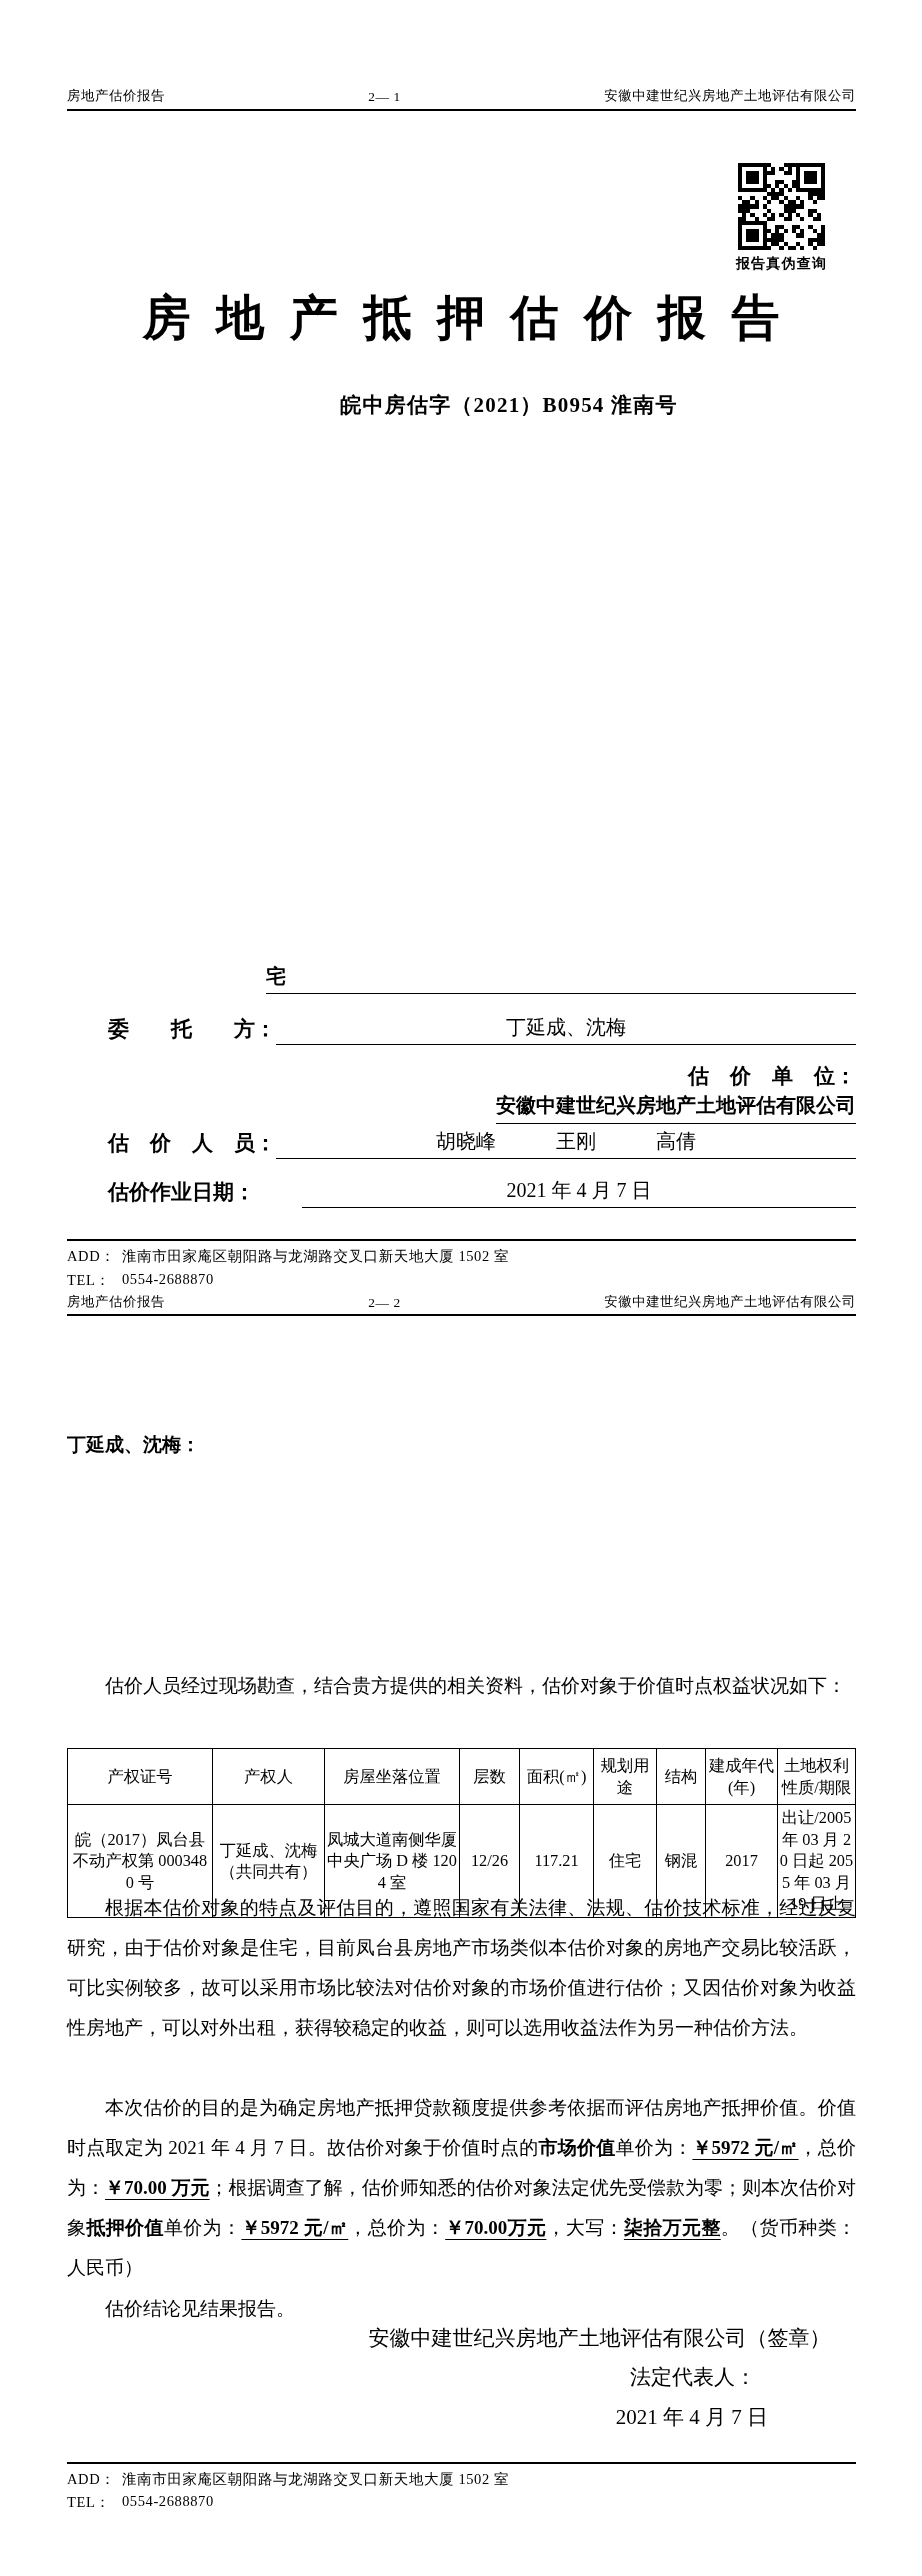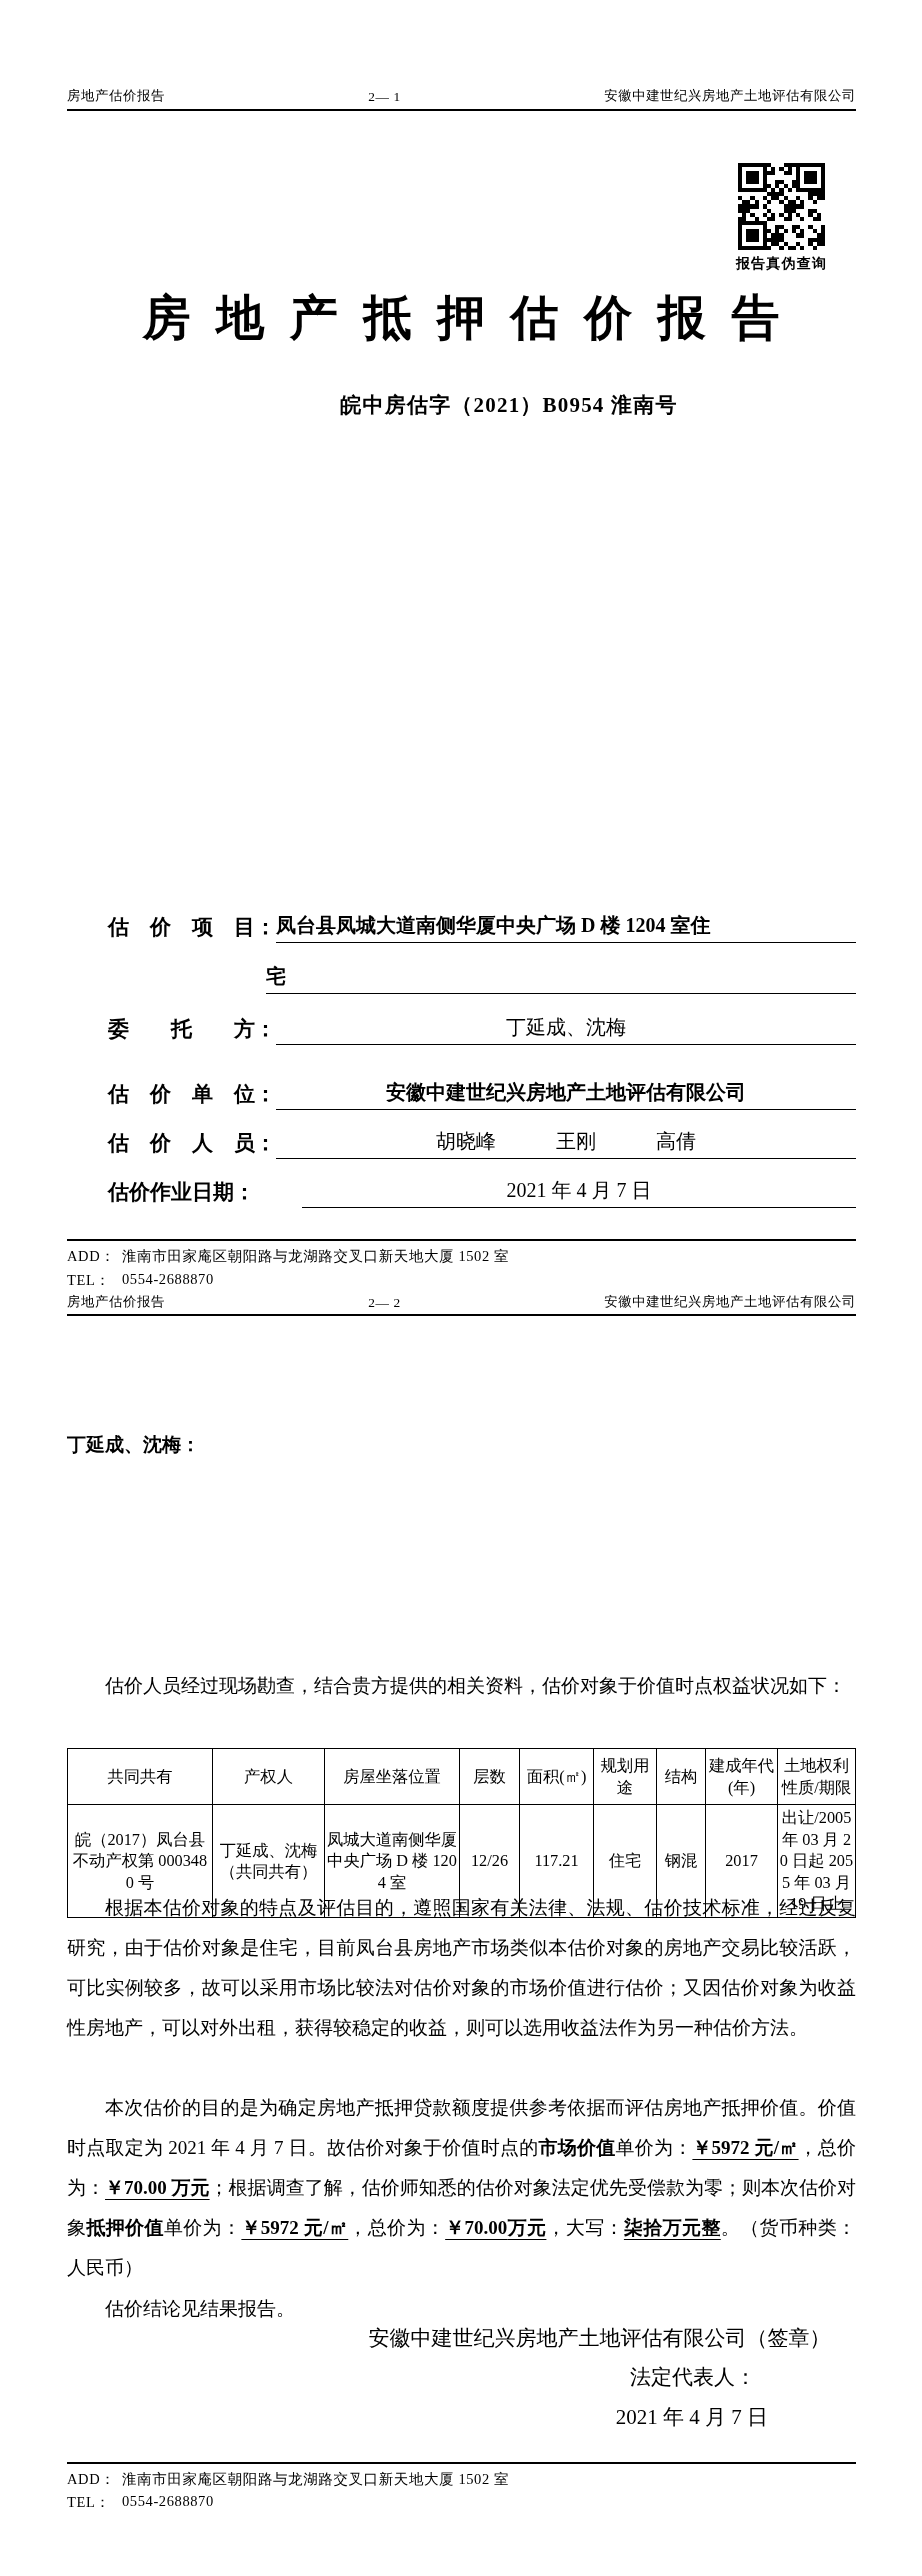--- a/index.html
+++ b/index.html
@@ -284,33 +284,29 @@
         <rect x="13" y="20" width="1" height="1" fill="#000"></rect>
         <rect x="15" y="20" width="1" height="1" fill="#000"></rect>
         <rect x="18" y="20" width="1" height="1" fill="#000"></rect>
       </svg>
     <div class="qrcap">报告真伪查询</div>
   </div>
 
   <div class="abs main-title" style="top:286px;">房地产抵押估价报告</div>
   <div class="abs subtitle" style="top:391px;margin-left:48px;">皖中房估字（2021）B0954 淮南号</div>
 
-  <div class="abs crow" style="top:895px;">
-    <span class="clabel">估　价　项　目：</span>
-    <span class="cval left boldv">凤台县凤城大道南侧华厦中央广场 D 楼 1204 室住</span>
-  </div>
   <div class="abs crow" style="top:946px;">
     <span class="cspacer"></span>
     <span class="cval left boldv">宅</span>
   </div>
   <div class="abs crow" style="top:997px;">
     <span class="clabel">委　　托　　方：</span>
     <span class="cval">丁延成、沈梅</span>
   </div>
-  <div class="abs crow" style="top:1062px;">
+  <div class="abs crow" style="top:1062px;flex-direction:column;">
     <span class="clabel">估　价　单　位：</span>
     <span class="cval boldv">安徽中建世纪兴房地产土地评估有限公司</span>
   </div>
   <div class="abs crow" style="top:1111px;">
     <span class="clabel">估　价　人　员：</span>
     <span class="cval">胡晓峰　　　王刚　　　高倩</span>
   </div>
   <div class="abs crow" style="top:1160px;gap:47px;">
     <span class="clabel">估价作业日期：</span>
     <span class="cval">2021 年 4 月 7 日</span>
@@ -346,21 +342,21 @@
         <col style="width:135px">
       <col style="width:60px">
         <col style="width:74px">
         <col style="width:63px">
       <col style="width:49px">
         <col style="width:72px">
         <col style="width:78px">
     </colgroup>
     <thead>
       <tr>
-        <th>共同共有</th>
+        <th>产权证号</th>
         <th>产权人</th>
         <th>房屋坐落位置</th>
         <th>层数</th>
         <th>面积(㎡)</th>
         <th>规划用途</th>
         <th>结构</th>
         <th>建成年代(年)</th>
         <th>土地权利性质/期限</th>
       </tr>
     </thead>

